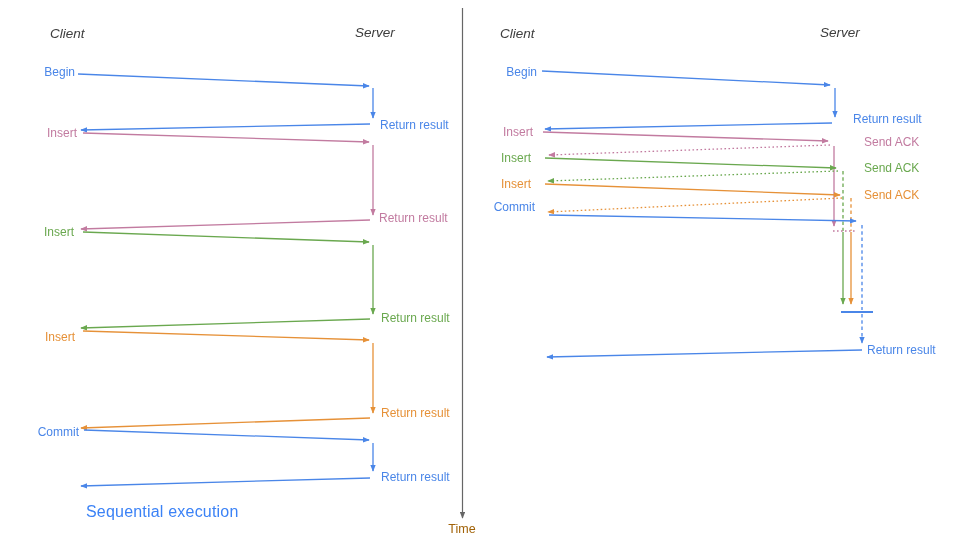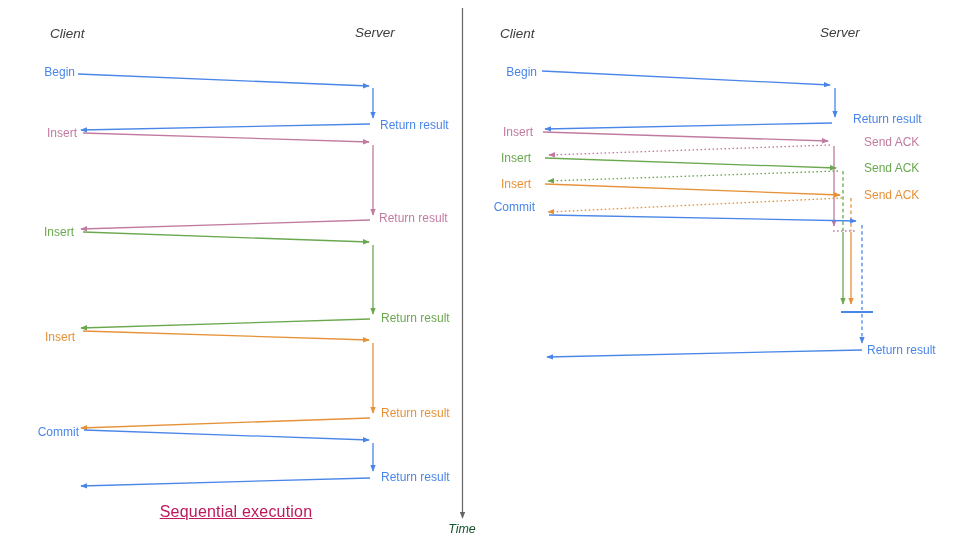--- a/index.html
+++ b/index.html
@@ -1,25 +1,25 @@
 <!DOCTYPE html>
 <html><head>
 <meta charset="utf-8">
 <style>
   html,body{margin:0;padding:0;background:#fff;}
   body{width:960px;height:540px;position:relative;overflow:hidden;
        font-family:"Liberation Sans", sans-serif;}
   #stage{position:absolute;left:0;top:0;width:960px;height:540px;}
   svg text{font-family:"Liberation Sans", sans-serif;}
-  .panel-title{position:absolute;width:300px;text-align:center;font-size:16px;
-       color:#be185d;letter-spacing:.2px;text-decoration:underline;}
+  .panel-title{position:absolute;width:300px;font-size:16px;
+       color:#3b82f6;letter-spacing:.2px;}
   #seq-title{left:86px;top:503px;}
   #par-title{left:577px;top:505px;}
   .time-label{position:absolute;left:427px;top:522px;width:70px;text-align:center;
-       font-size:12.5px;color:#14532d;font-style:italic;}
+       font-size:12.5px;color:#a16207;}
 </style>
 </head>
 <body>
 
 <div id="stage">
   <svg id="diagram" width="960" height="540" viewBox="0 0 960 540" xmlns="http://www.w3.org/2000/svg">
       <defs>
         <marker id="arr-blue" viewBox="0 0 7 5.5" markerWidth="7" markerHeight="5.5" refX="6.2" refY="2.75" orient="auto-start-reverse" markerUnits="userSpaceOnUse">
           <path d="M0 0 L7 2.75 L0 5.5 Z" fill="#4a86e8"></path>
         </marker>

